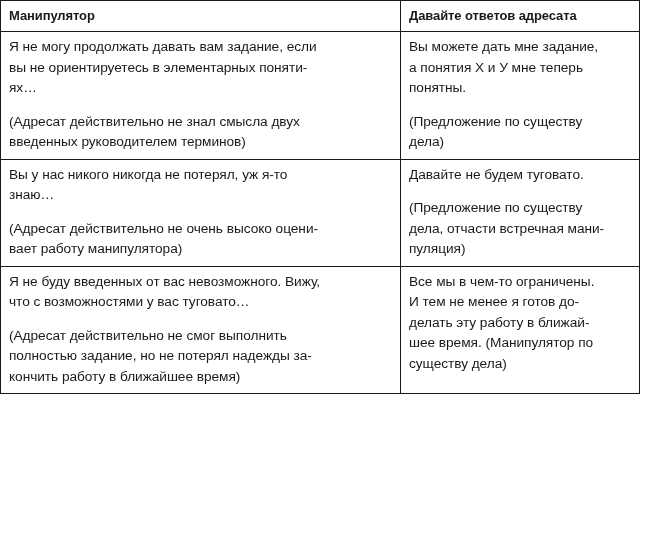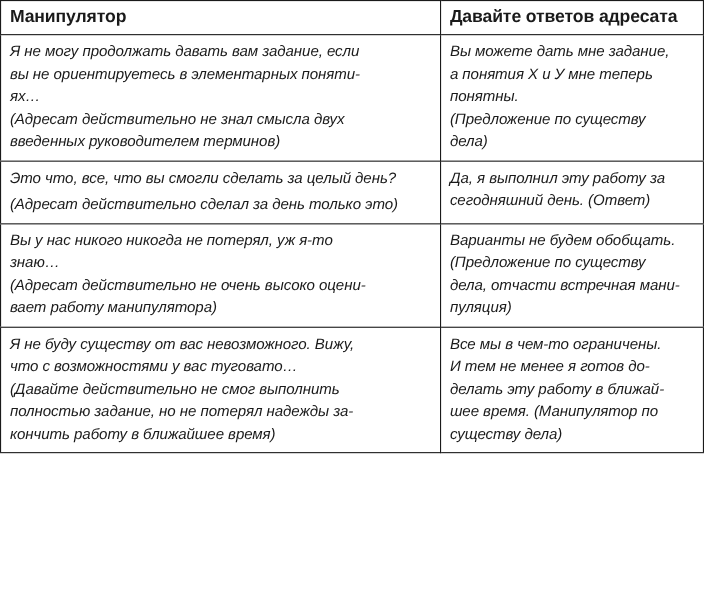--- a/index.html
+++ b/index.html
@@ -46,39 +46,39 @@
     padding: 5px 8px 6px 8px;
     box-sizing: border-box;
   }
   table.manip-table th:last-child,
   table.manip-table td:last-child {
     border-right: none;
   }
 
   table.manip-table th {
     font-weight: bold;
-    font-size: 16px;
+    font-size: 13px;
     line-height: 20px;
     padding-top: 5px;
     padding-bottom: 5px;
     letter-spacing: -0.1px;
   }
 
   table.manip-table td {
     font-size: 13.7px;
     line-height: 20.5px;
     letter-spacing: -0.05px;
-    font-style: italic;
   }
 
   .cell-block {
     margin: 0;
     white-space: pre-line;
   }
   .cell-block + .cell-block {
+    margin-top: 13px;
   }
 
   
   tr.row-2 td.cell-right .cell-block + .cell-block { margin-top: 0; }
   tr.row-3 td .cell-block + .cell-block { margin-top: 4px; }
 </style>
 </head>
 <body>
 
 <div class="table-wrap">
@@ -106,51 +106,41 @@
         <td class="cell-right">
           <p class="cell-block">Вы можете дать мне задание,
 а понятия Х и У мне теперь
 понятны.</p>
           <p class="cell-block">(Предложение по существу
 дела)</p>
         </td>
       </tr>
 
 
-      <tr class="row-3">
-        <td class="cell-left">
-          <p class="cell-block">Это что, все, что вы смогли сделать за целый день?</p>
-          <p class="cell-block">(Адресат действительно сделал за день только это)</p>
-        </td>
-        <td class="cell-right">
-          <p class="cell-block">Да, я выполнил эту работу за
-сегодняшний день. (Ответ)</p>
-        </td>
-      </tr>
 
       <tr class="row-4">
         <td class="cell-left">
           <p class="cell-block">Вы у нас никого никогда не потерял, уж я-то
 знаю…</p>
           <p class="cell-block">(Адресат действительно не очень высоко оцени-
 вает работу манипулятора)</p>
         </td>
         <td class="cell-right">
-          <p class="cell-block">Варианты не будем обобщать.</p>
+          <p class="cell-block">Давайте не будем туговато.</p>
           <p class="cell-block">(Предложение по существу
 дела, отчасти встречная мани-
 пуляция)</p>
         </td>
       </tr>
 
       <tr class="row-5">
         <td class="cell-left">
-          <p class="cell-block">Я не буду существу от вас невозможного. Вижу,
+          <p class="cell-block">Я не буду введенных от вас невозможного. Вижу,
 что с возможностями у вас туговато…</p>
-          <p class="cell-block">(Давайте действительно не смог выполнить
+          <p class="cell-block">(Адресат действительно не смог выполнить
 полностью задание, но не потерял надежды за-
 кончить работу в ближайшее время)</p>
         </td>
         <td class="cell-right">
           <p class="cell-block">Все мы в чем-то ограничены.
 И тем не менее я готов до-
 делать эту работу в ближай-
 шее время. (Манипулятор по
 существу дела)</p>
         </td>

